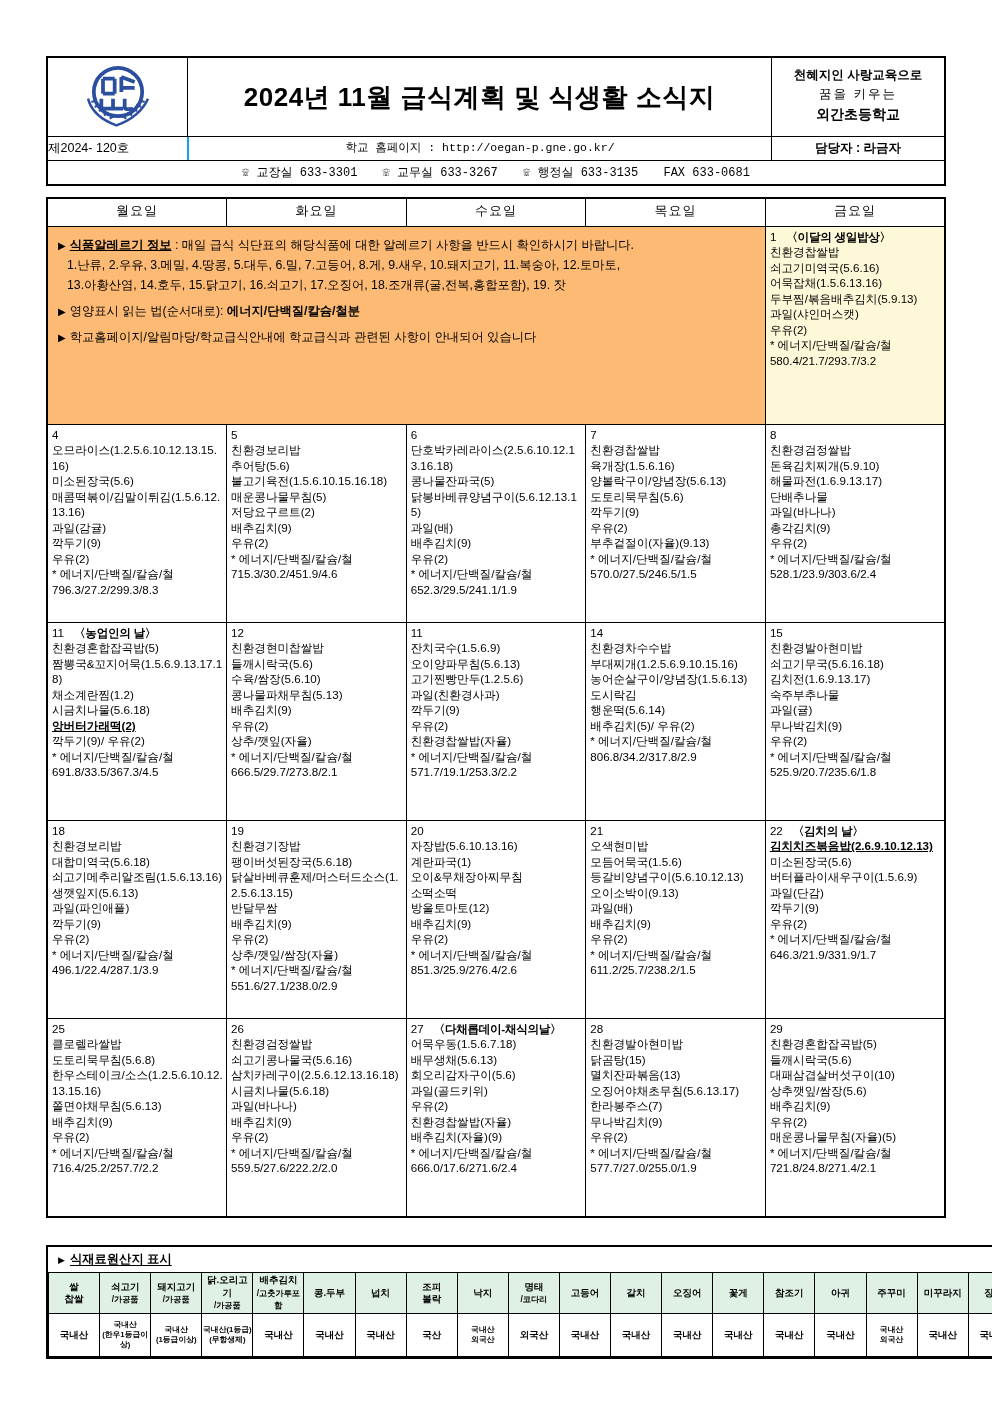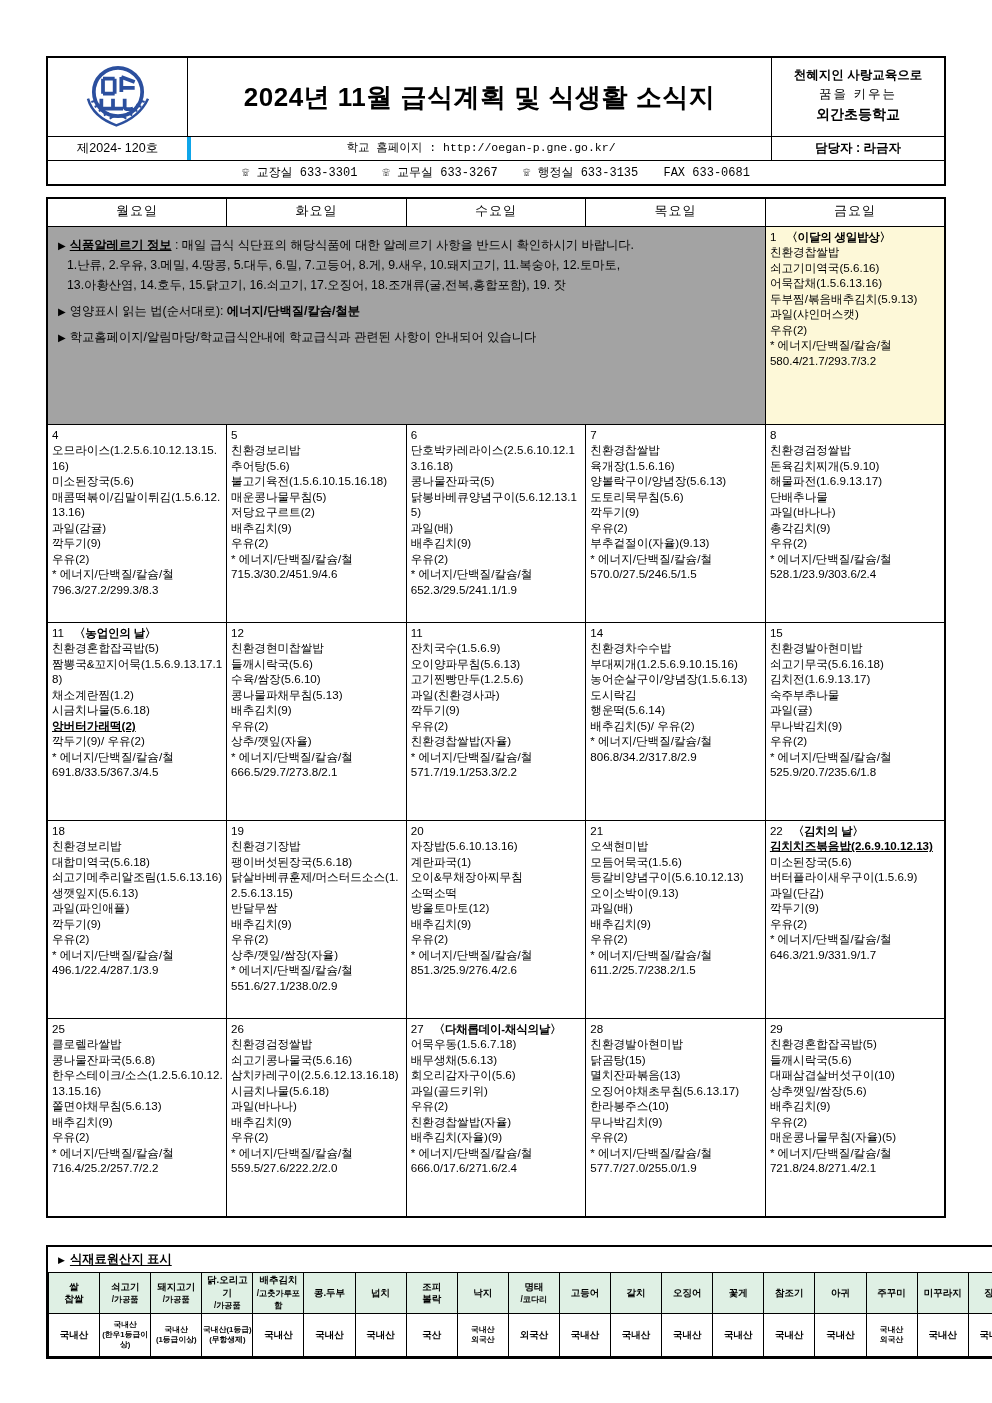--- a/index.html
+++ b/index.html
@@ -69,21 +69,21 @@
   }
   .slogan-cell .l1 { font-weight: bold; }
   .slogan-cell .l2 { letter-spacing: 2px; }
   .slogan-cell .l3 { font-weight: bold; font-size: 14px; }
 
   .masthead-mid {
     display: flex;
     border-bottom: 1px solid #000;
     font-size: 12.5px;
   }
-  .mm-left { width: 139px; border-right: 4px solid #0ea5e9; text-align: center; padding: 3px 0; }
+  .mm-left { width: 139px; border-right: 2px solid #0ea5e9; text-align: left; padding: 3px 0; }
   .mm-center { flex: 1; border-right: 1px solid #000; text-align: center; padding: 3px 0; }
   .mm-right { width: 172px; text-align: center; padding: 3px 0; font-weight: bold; }
   .mono { font-family: "Liberation Mono", "DejaVu Sans Mono", monospace; font-size: 11.5px; }
 
   .masthead-bottom {
     text-align: center;
     font-size: 12px;
     padding: 3px 0;
   }
   .masthead-bottom span { margin: 0 9px; }
@@ -118,21 +118,21 @@
   }
   .menu-table thead th {
     text-align: center;
     font-size: 13px;
     font-weight: normal;
     padding: 3px 0 4px 0;
     letter-spacing: 1px;
     height: 20px;
   }
   .notice-cell {
-    background: #a3a3a3;
+    background: #fdba74;
     padding: 9px 10px 6px 10px !important;
   }
   .notice-line {
     font-size: 12.3px;
     line-height: 1.62;
     white-space: nowrap;
   }
   .notice-line .tri { font-size: 10px; margin-right: 4px; }
   .notice-line .ul { text-decoration: underline; font-weight: bold; }
   .notice-line .bold { font-weight: bold; }
@@ -467,21 +467,21 @@
             <div class="dish">깍두기(9)</div>
             <div class="dish">우유(2)</div>
             <div class="nutri-label">* 에너지/단백질/칼슘/철</div>
             <div>646.3/21.9/331.9/1.7</div>
           </td>
         </tr>
         <tr>
           <td class="day-cell">
             <div class="daynum-row"><span class="daynum">25</span></div>
             <div class="dish">클로렐라쌀밥</div>
-            <div class="dish">콩나물잔파국(5.6.8)</div>
+            <div class="dish">도토리묵무침(5.6.8)</div>
             <div class="dish">한우스테이크/소스(1.2.5.6.10.12.13.15.16)</div>
             <div class="dish">쫄면야채무침(5.6.13)</div>
             <div class="dish">배추김치(9)</div>
             <div class="dish">우유(2)</div>
             <div class="nutri-label">* 에너지/단백질/칼슘/철</div>
             <div>716.4/25.2/257.7/2.2</div>
           </td>
           <td class="day-cell">
             <div class="daynum-row"><span class="daynum">26</span></div>
             <div class="dish">친환경검정쌀밥</div>
@@ -505,21 +505,21 @@
             <div class="dish">배추김치(자율)(9)</div>
             <div class="nutri-label">* 에너지/단백질/칼슘/철</div>
             <div>666.0/17.6/271.6/2.4</div>
           </td>
           <td class="day-cell">
             <div class="daynum-row"><span class="daynum">28</span></div>
             <div class="dish">친환경발아현미밥</div>
             <div class="dish">닭곰탕(15)</div>
             <div class="dish">멸치잔파볶음(13)</div>
             <div class="dish">오징어야채초무침(5.6.13.17)</div>
-            <div class="dish">한라봉주스(10)</div>
+            <div class="dish">한라봉주스(7)</div>
             <div class="dish">무나박김치(9)</div>
             <div class="dish">우유(2)</div>
             <div class="nutri-label">* 에너지/단백질/칼슘/철</div>
             <div>577.7/27.0/255.0/1.9</div>
           </td>
           <td class="day-cell">
             <div class="daynum-row"><span class="daynum">29</span></div>
             <div class="dish">친환경혼합잡곡밥(5)</div>
             <div class="dish">들깨시락국(5.6)</div>
             <div class="dish">대패삼겹살버섯구이(10)</div>

